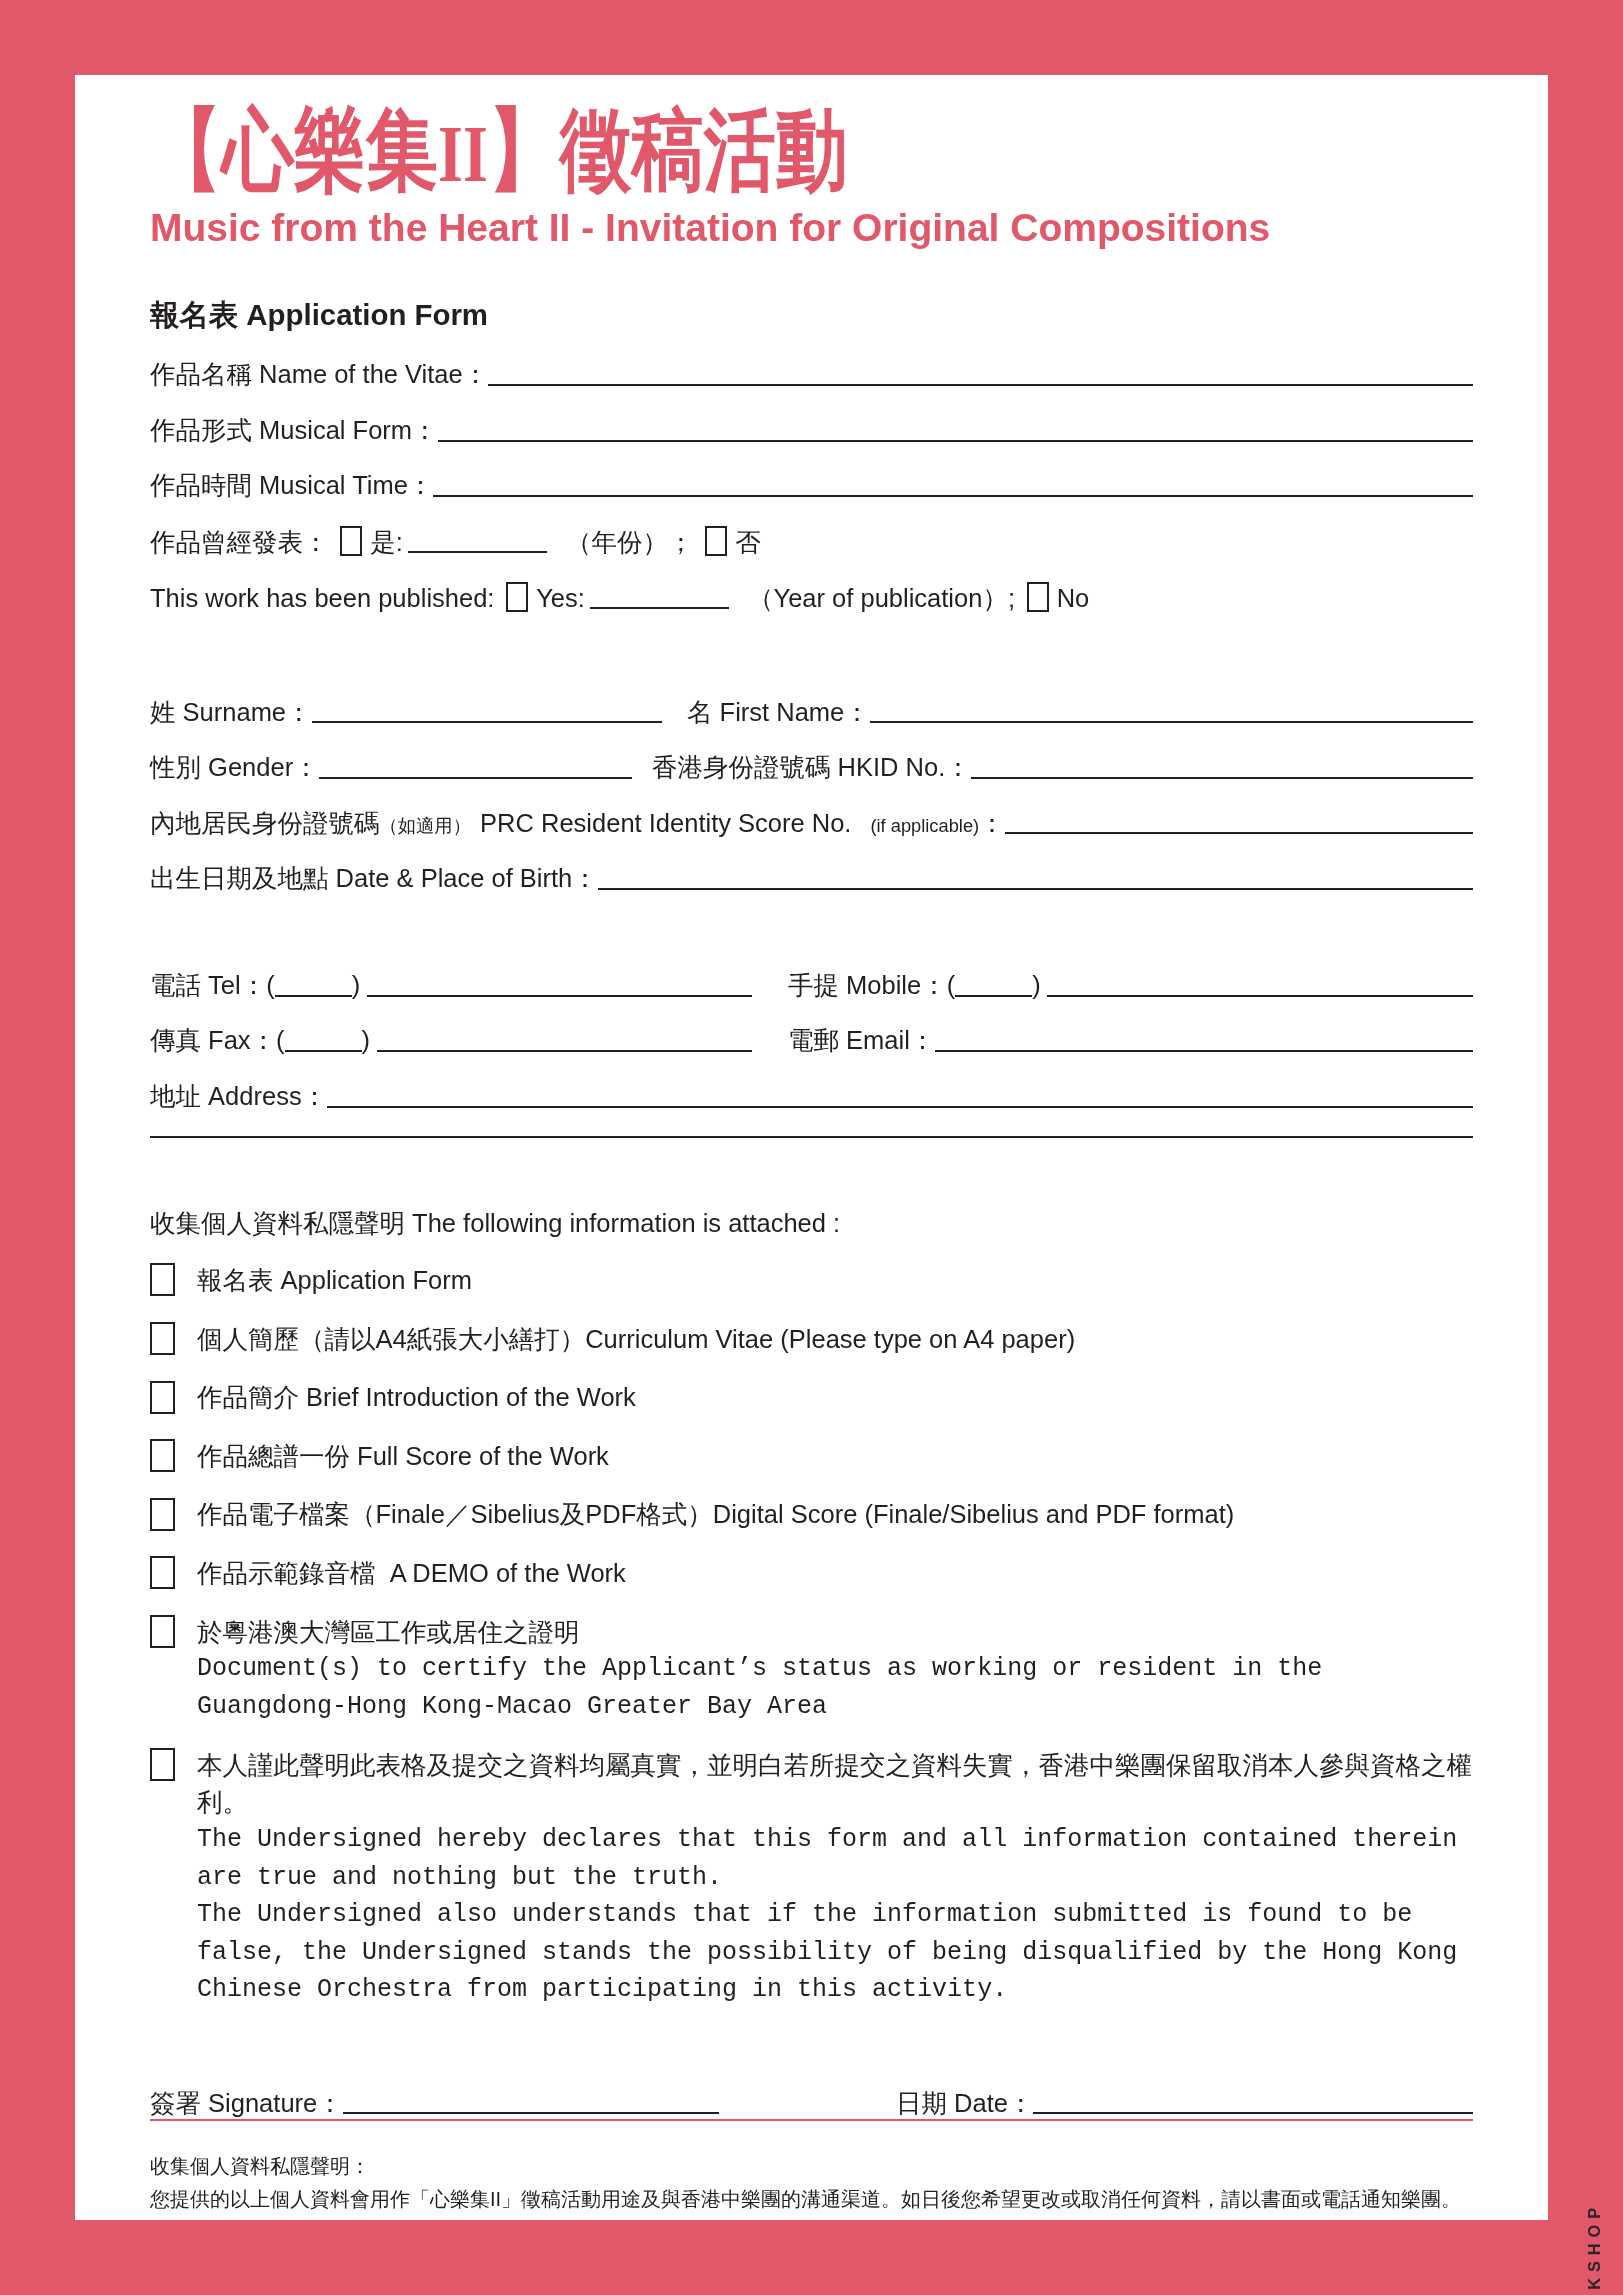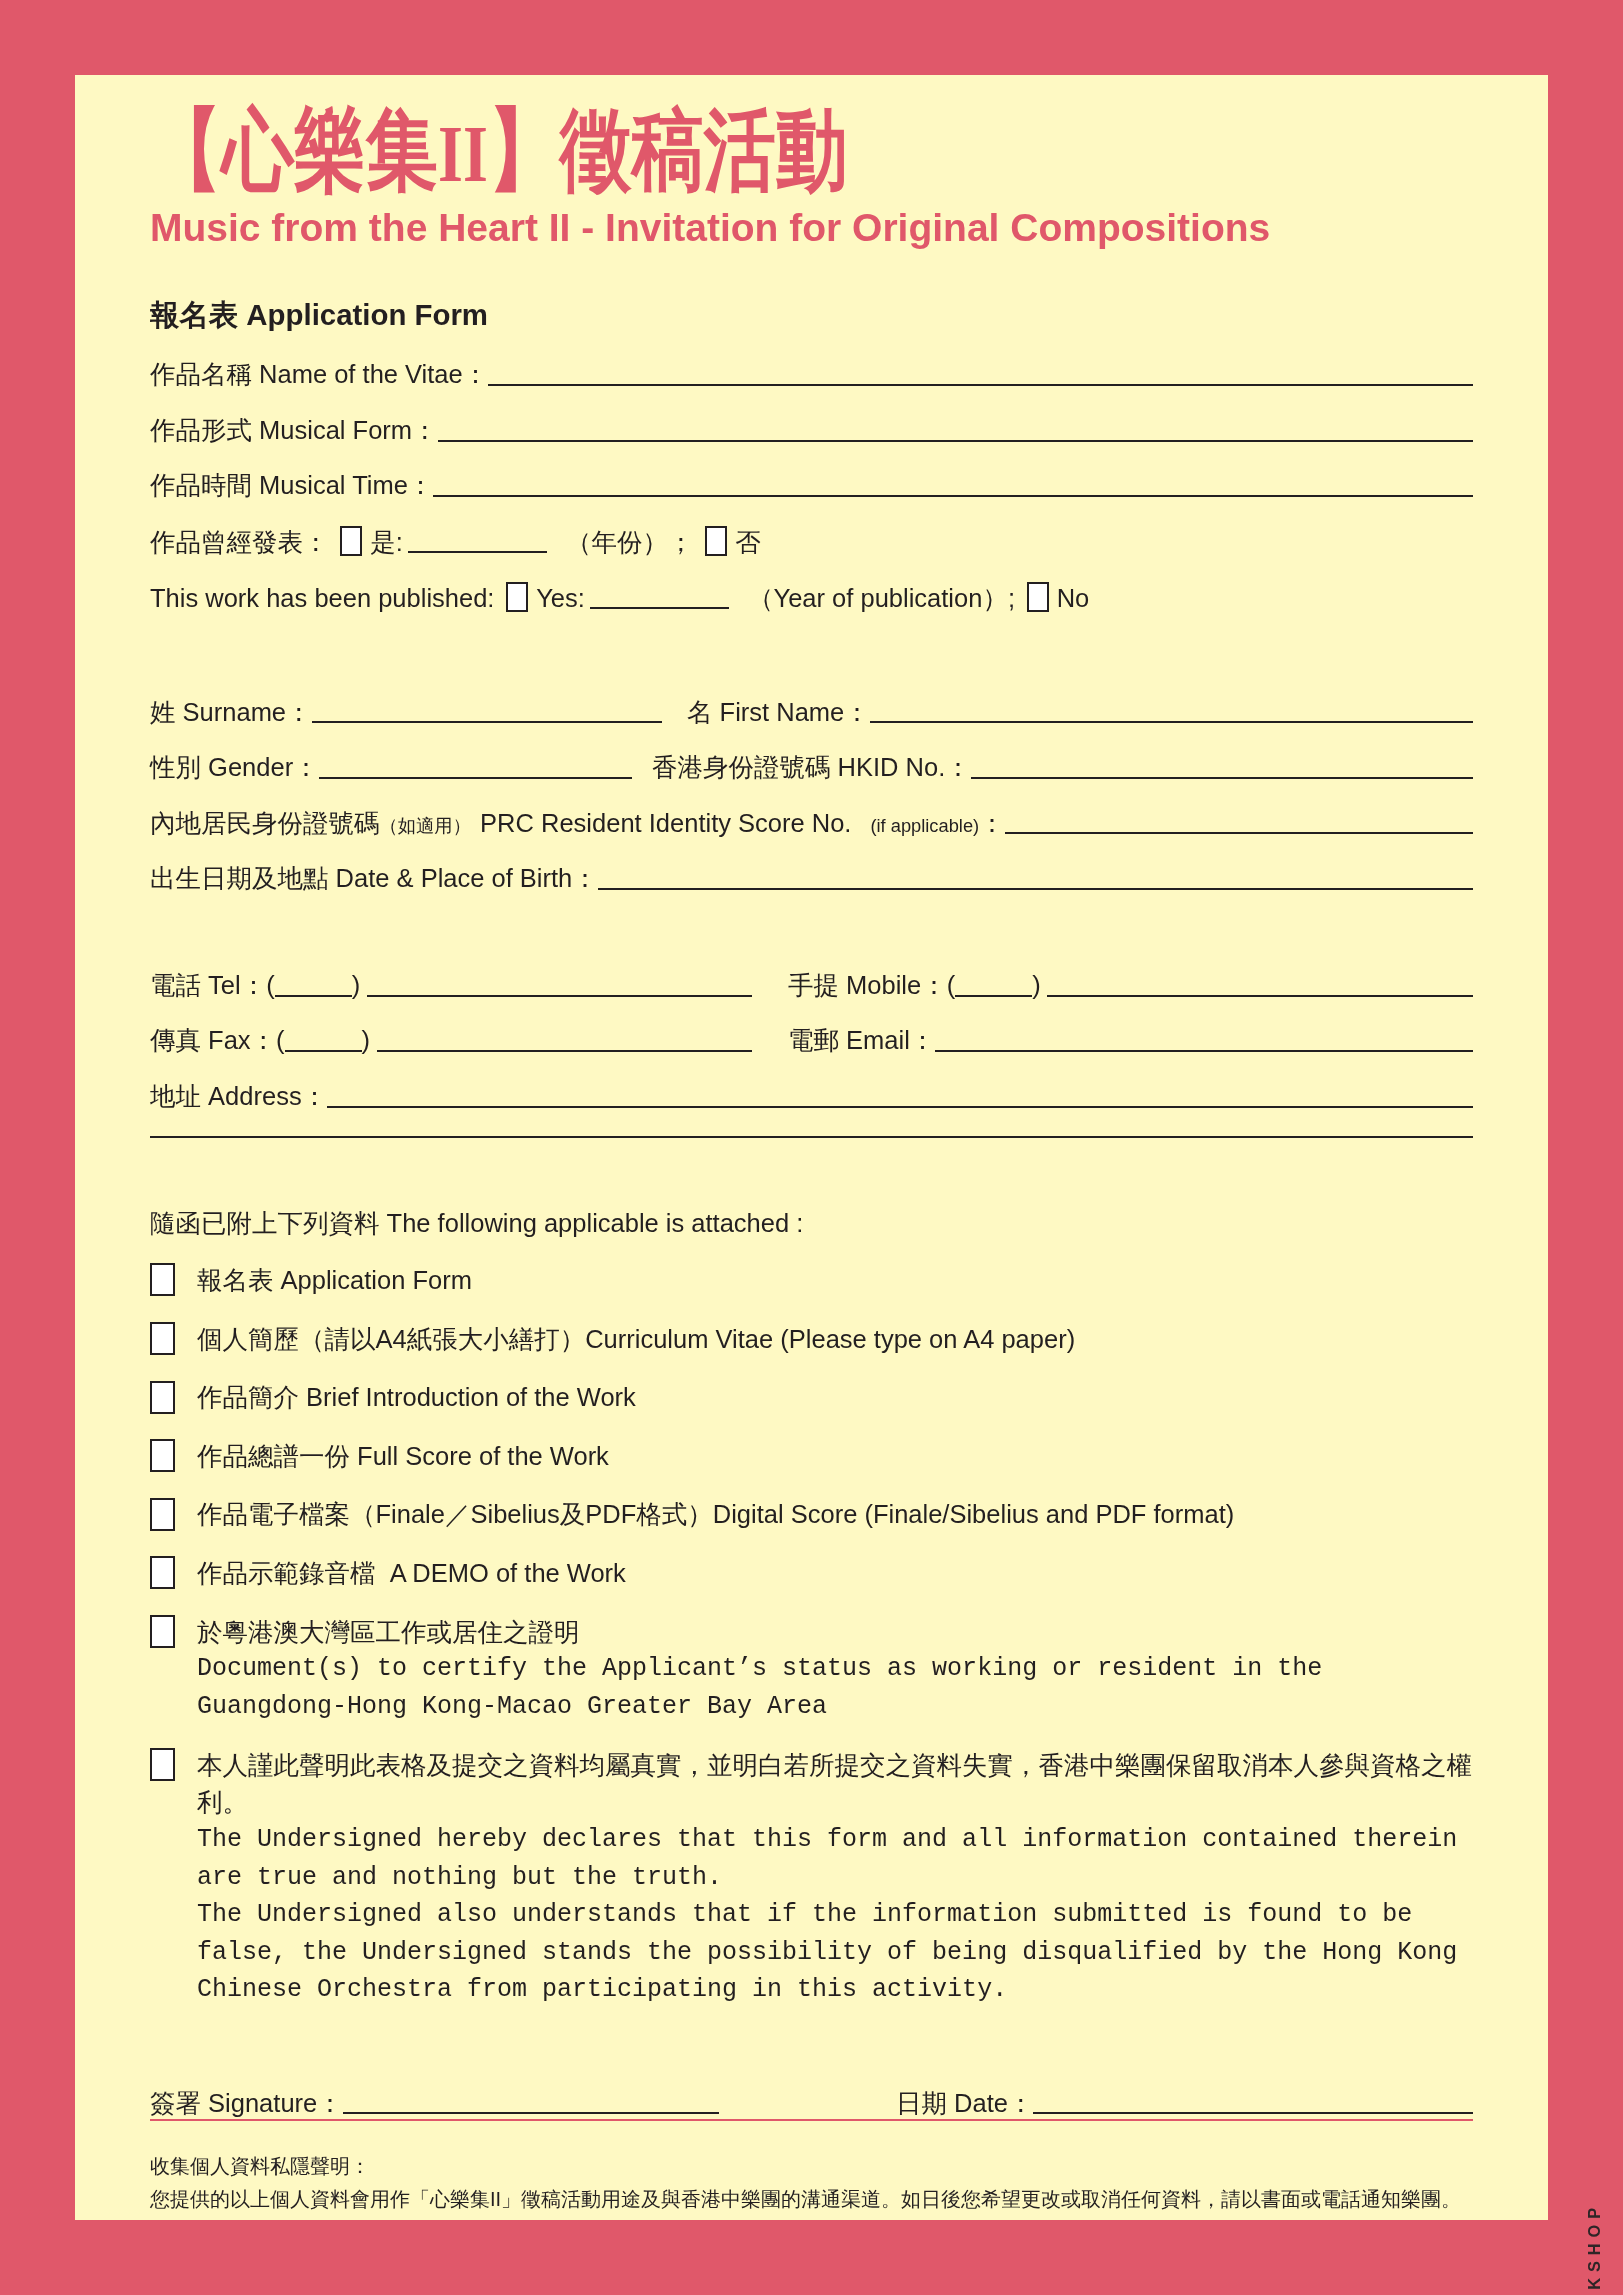--- a/index.html
+++ b/index.html
@@ -4,21 +4,21 @@
 <style>
   html,body { margin:0; padding:0; background:#888; }
   .page {
     position:relative; width:1623px; height:2295px;
     background:var(--accent,#e0586a);
     font-family:"Liberation Sans","DejaVu Sans",sans-serif;
     color:var(--ink,#231f20);
   }
   .sheet {
     position:absolute; left:75px; top:75px; width:1473px; height:2145px;
-    background:#fef9c3; box-sizing:border-box;
+    background:#ffffff; box-sizing:border-box;
     padding:29.4px 75px 27.5px 75px;
     display:flex; flex-direction:column; overflow:hidden;
   }
   .title {
     color:var(--accent,#e0586a); font-weight:bold; font-size:90px; line-height:1.04;
     transform:scaleX(0.80); transform-origin:left bottom; white-space:nowrap;
   }
   .title .roman { font-family:"Liberation Serif","DejaVu Serif",serif; font-size:80px; }
   .subtitle { color:var(--accent,#e0586a); font-weight:bold; font-size:39px; margin-top:7.9px; white-space:nowrap; }
   .form-heading { font-size:29.4px; font-weight:bold; margin-top:46px; }
@@ -172,21 +172,21 @@
       </span>
     </div>
     <div class="row">
       <span class="lb">地址 Address：</span>
       <span class="fl"></span>
     </div>
     <div class="row">
       <span class="fl"></span>
     </div>
 
-    <div class="att-heading">隨函已附上下列資料 The following applicable is attached :</div>
+    <div class="att-heading">收集個人資料私隱聲明 The following information is attached :</div>
 
     <div class="att-item">
       <span class="cb2"></span>
       <span class="att-text">報名表 Application Form</span>
     </div>
     <div class="att-item">
       <span class="cb2"></span>
       <span class="att-text">個人簡歷（請以A4紙張大小繕打）Curriculum Vitae (Please type on A4 paper)</span>
     </div>
     <div class="att-item">

